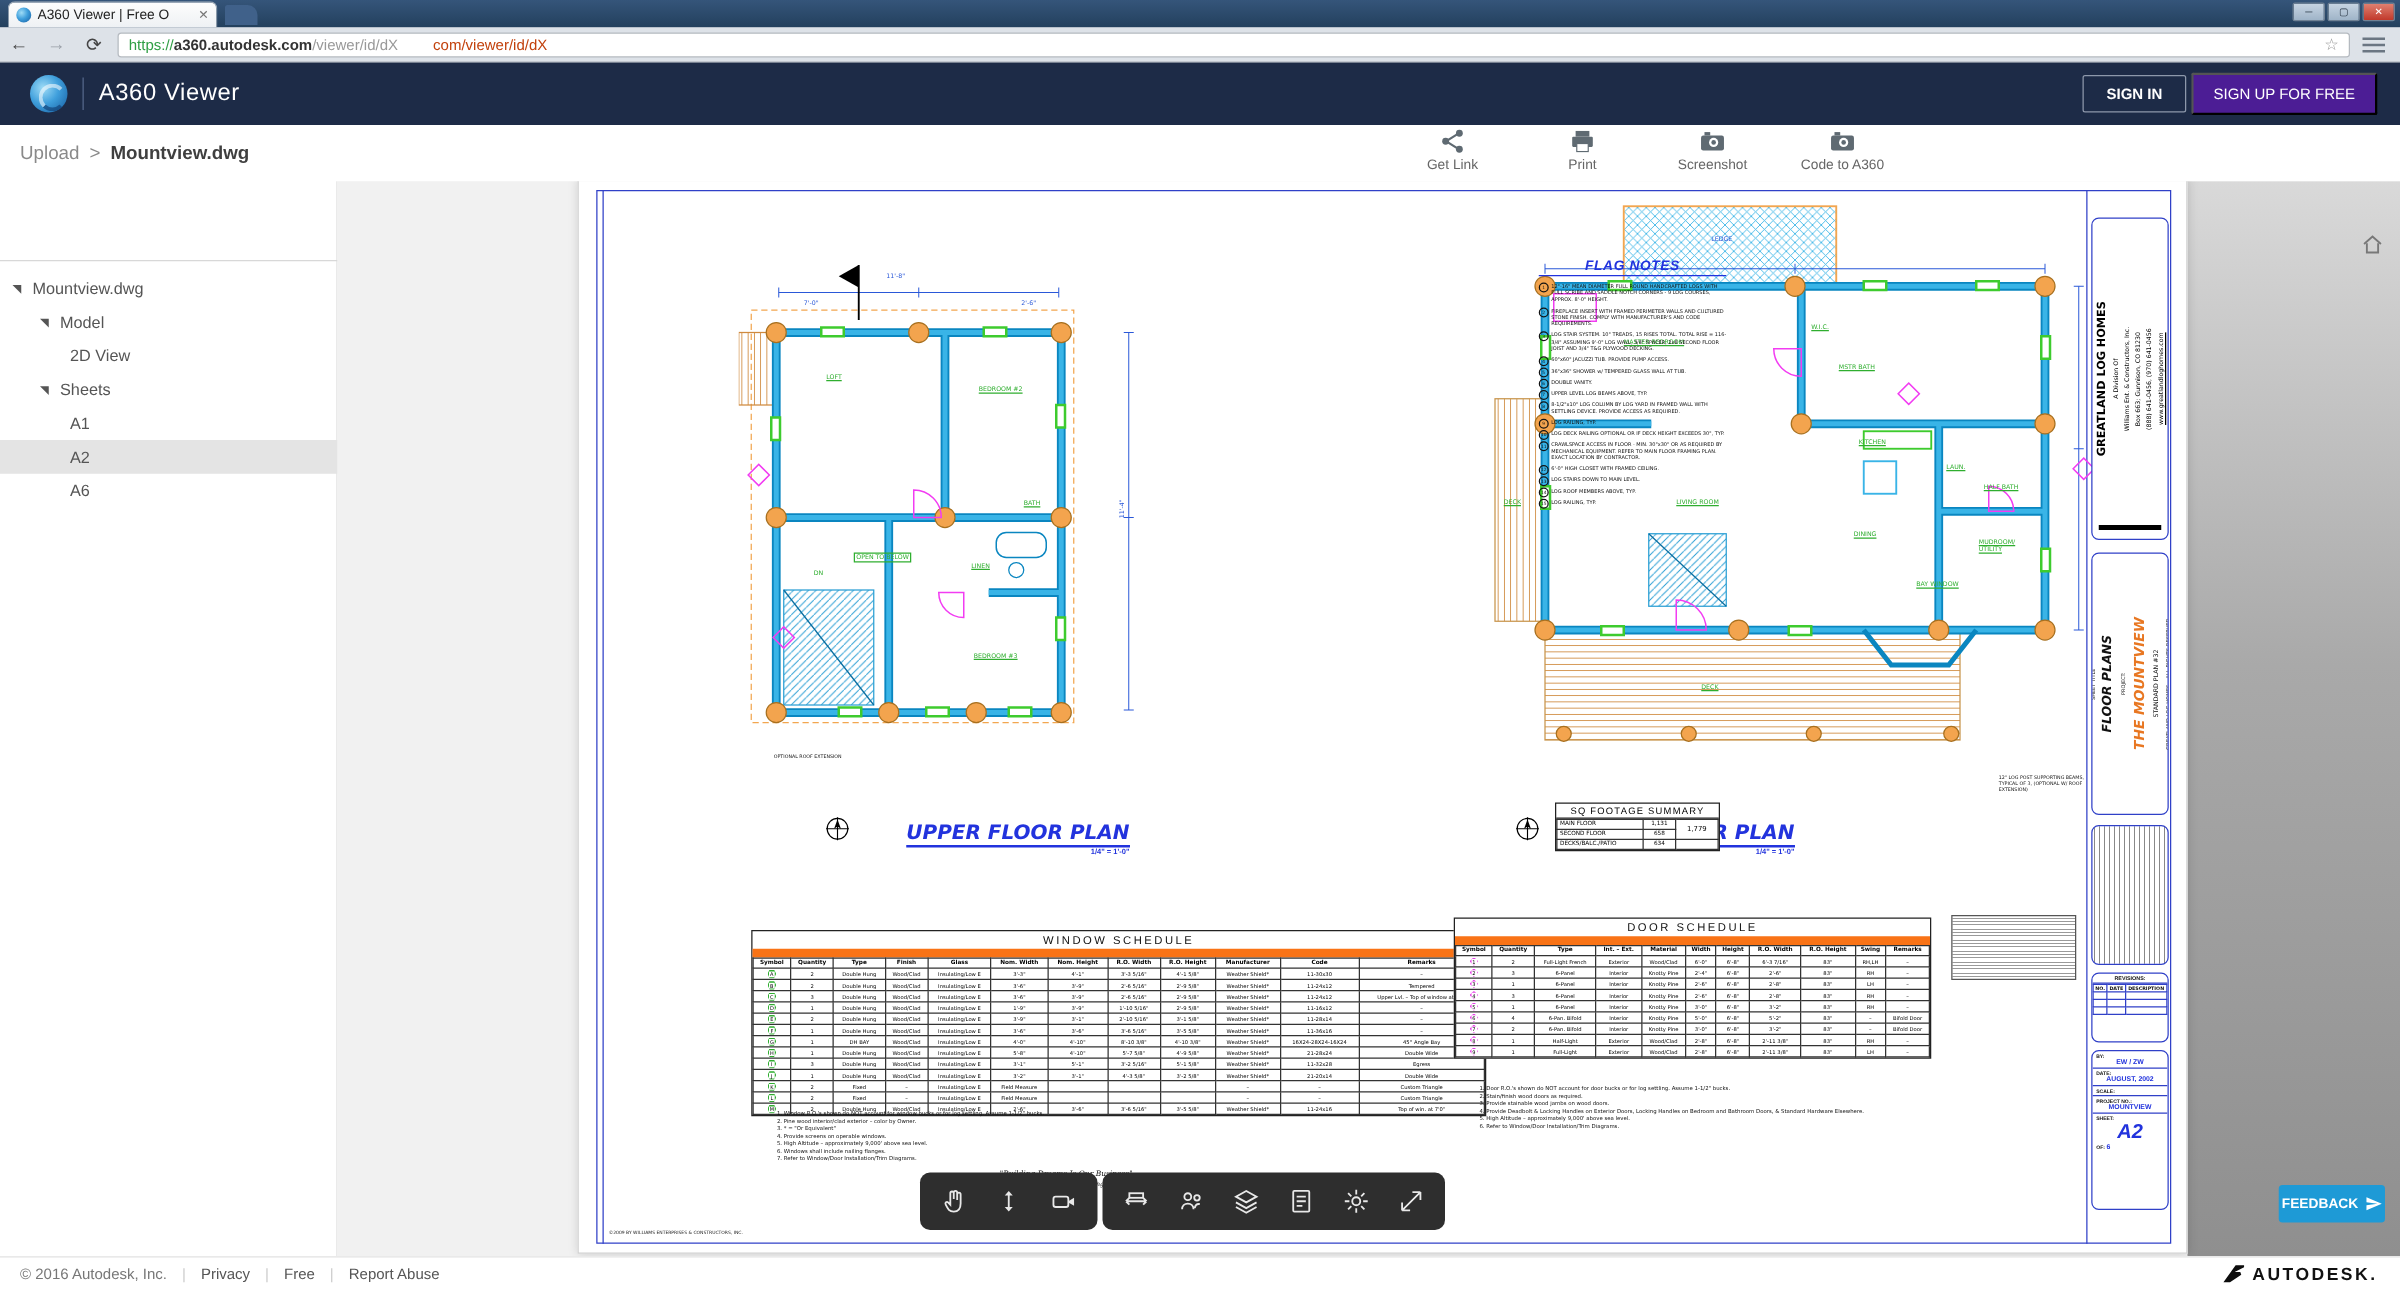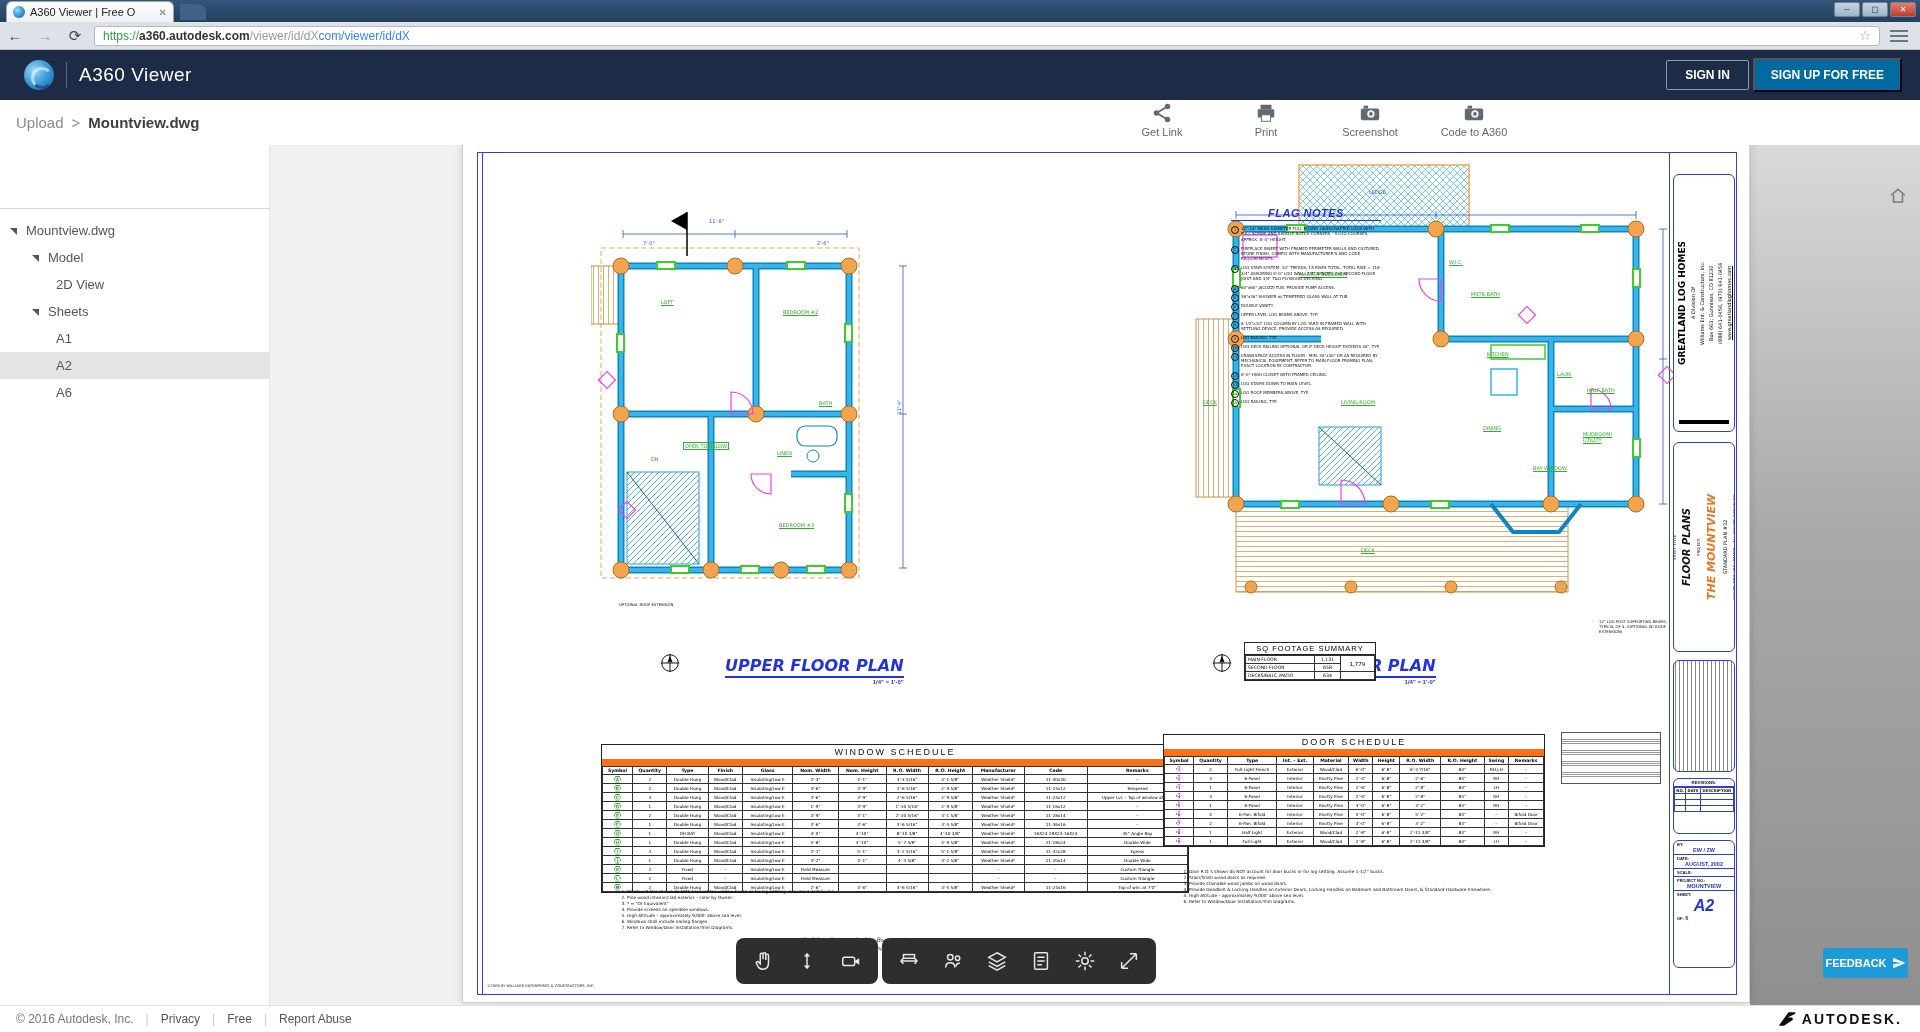--- a/index.html
+++ b/index.html
@@ -20,36 +20,36 @@
     border:1px solid #6f8194;color:#243240;font-size:8px;line-height:13px;text-align:center}
   .winbtn.close{background:linear-gradient(#e08171,#c1392b);color:#fff}
   #navbar{left:0;top:22px;width:1920px;height:28px;background:#dde2e8;border-bottom:1px solid #b9bfc6;display:flex;align-items:center}
   .navarrow{font-size:15px;color:#444;width:30px;text-align:center}
   .navarrow.fwd{color:#9aa0a8}
   .omnibox{height:20px;flex:1;margin:0 10px 0 4px;background:#fff;border:1px solid #b5bac0;border-radius:3px;
     display:flex;align-items:center;padding:0 8px;font-size:12px;gap:0}
   .u-https{color:#2f9e44}
   .u-host{color:#333;font-weight:700}
   .u-path{color:#999}
-  .u-extra{color:#3b82f6;}
+  .u-extra{color:#c2410c;margin-left:28px}
   .omni-star{margin-left:auto;color:#999;font-size:13px}
   .menu-icon{width:18px;height:12px;margin-right:12px;border-top:2px solid #6b7682;border-bottom:2px solid #6b7682;position:relative}
   .menu-icon::after{content:"";position:absolute;left:0;top:3px;width:100%;height:2px;background:#6b7682}
 
   
   #appheader{left:0;top:50px;width:1920px;height:50px;background:#1d2b47;display:flex;align-items:center}
   .logo{width:30px;height:30px;border-radius:50%;margin-left:24px;
     background:radial-gradient(circle at 35% 35%,#9fdcf6 0%,#3f9fdc 45%,#145a9e 100%);position:relative;overflow:hidden}
   .logo::after{content:"";position:absolute;left:7px;top:7px;width:16px;height:16px;border-radius:50%;
     border:3px solid rgba(255,255,255,.55);border-right-color:transparent;border-bottom-color:rgba(10,40,90,.5)}
   .hdr-sep{width:1px;height:26px;background:#55688c;margin:0 12px}
   .app-title{color:#fff;font-size:19px;letter-spacing:.5px}
   .hdr-btns{margin-left:auto;margin-right:18px;display:flex;gap:4px;align-items:center}
   .btn-signin{border:1px solid #8d98ab;color:#fff;font-size:12px;font-weight:700;padding:7px 18px;border-radius:2px;background:transparent}
-  .btn-signup{background:#0369a1;color:#fff;font-size:12px;font-weight:700;padding:8px 16px;border-radius:2px}
+  .btn-signup{background:#4c1d95;color:#fff;font-size:12px;font-weight:400;padding:8px 16px;border-radius:2px}
 
   
   #crumbbar{left:0;top:100px;width:1527px;height:45px;background:#fff}
   .crumbs{position:absolute;left:16px;top:14px;font-size:15px;color:#8a8a8a;display:flex;gap:8px;align-items:center}
   .crumb-file{color:#3f3f3f;font-weight:700}
   .actions{position:absolute;right:14px;top:2px;display:flex;gap:26px}
   .action{width:78px;display:flex;flex-direction:column;align-items:center;gap:2px;color:#666;cursor:pointer}
   .action svg{width:22px;height:22px;fill:#5f6a72}
   .action-label{font-size:11px;color:#666;white-space:nowrap}
 

